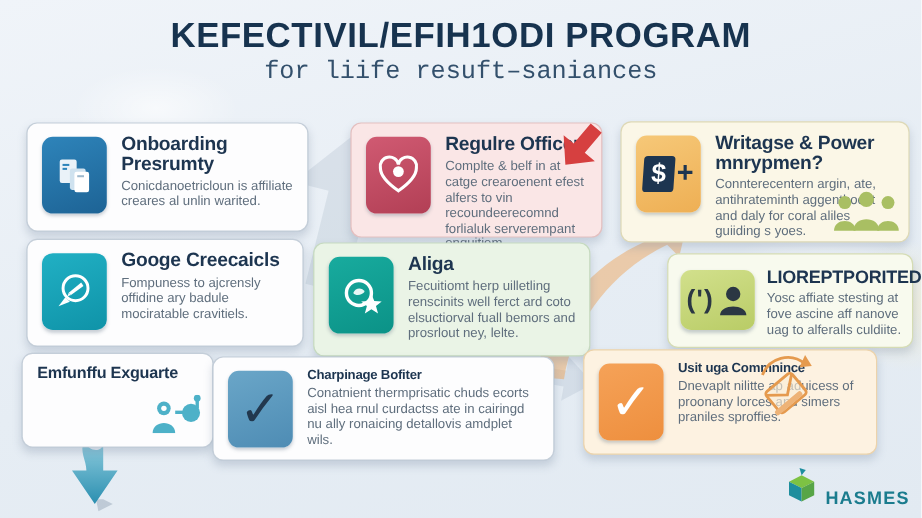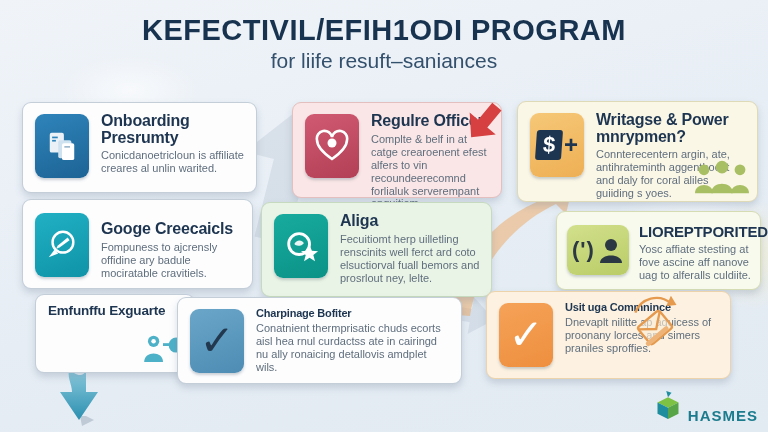--- a/index.html
+++ b/index.html
@@ -16,42 +16,42 @@
   .blob3{left:60px;top:55px;width:140px;height:70px;background:radial-gradient(ellipse,rgba(255,255,255,.6),rgba(255,255,255,0) 70%);}
   .gray-arrow{width:120px;height:150px;opacity:.9;}
   .gray-arrow svg{width:100%;height:100%;}
   .ga1{left:228px;top:96px;transform:rotate(14deg);}
   .ga2{left:440px;top:285px;width:55px;height:60px;transform:rotate(100deg);opacity:.7;}
   .orange-arrow{left:428px;top:168px;width:150px;height:150px;}
   .teal-down-arrow{left:52px;top:366px;width:54px;height:62px;}
   
   .header{position:absolute;left:0;top:14px;width:768px;text-align:center;z-index:3;}
   .header h1{margin:0;font-size:29px;font-weight:800;letter-spacing:.5px;color:#17334f;}
-  .header h2{margin:2px 0 0 0;font-size:21px;font-weight:400;color:#33506c;}
+  .header h2{margin:2px 0 0 0;font-size:21px;font-weight:400;color:#33506c;font-family:Liberation Mono, monospace;}
   
   .card{
     position:absolute;z-index:2;display:flex;align-items:flex-start;
     background:#fdfdfe;border:1px solid rgba(150,168,185,.55);border-radius:9px;
     box-shadow:0 4px 7px rgba(110,130,155,.28);
   }
   .card .icon-box{
     flex:0 0 auto;width:54px;height:64px;margin:11px 12px 11px 12px;border-radius:9px;
     display:flex;align-items:center;justify-content:center;
     box-shadow:0 2px 3px rgba(80,100,120,.3);
   }
   .card .txt{flex:1 1 auto;padding:10px 10px 8px 0;}
   .card h3{margin:0;font-size:16px;font-weight:700;color:#1d3550;line-height:1.04;letter-spacing:-.2px;}
   .card p{margin:3px 0 0 0;font-size:11px;color:#5f6e7d;line-height:1.18;}
   .c1{left:22px;top:102px;width:233px;height:89px;}
   .c2{left:292px;top:102px;width:208px;height:94px;background:#fae6e6;border-color:#e4bfbf;}
   .c3{left:517px;top:101px;width:239px;height:99px;background:#fbf7e7;border-color:#ded9b6;}
-  .c4{left:22px;top:199px;width:229px;height:88px;align-items:flex-end;}
+  .c4{left:22px;top:199px;width:229px;height:88px;}
   .c5{left:261px;top:202px;width:229px;height:93px;background:#eaf4e6;border-color:#c6dabf;}
   .c6{left:556px;top:211px;width:203px;height:77px;background:#f8faee;border-color:#d5dcb4;}
-  .c7{left:35px;top:294px;width:158px;height:77px;}
+  .c7{left:18px;top:294px;width:158px;height:77px;}
   .c8{left:177px;top:297px;width:283px;height:85px;}
   .c9{left:486px;top:291px;width:243px;height:86px;background:#fdf2e1;border-color:#ecd3ab;}
   .c6 .icon-box{width:62px;height:50px;margin:13px 10px;}
   .c7{display:block;}
   .c7 .txt{padding:9px 10px 6px 12px;}
   .c7 h3{font-size:13.5px;}
   .c7 p{font-size:10.5px;width:118px;}
   .c8 h3,.c9 h3{font-size:11px;}
   .ib-blue{background:linear-gradient(160deg,#2e84ba,#1d6395);}
   .ib-crimson{background:linear-gradient(160deg,#d05a72,#b23f55);}

